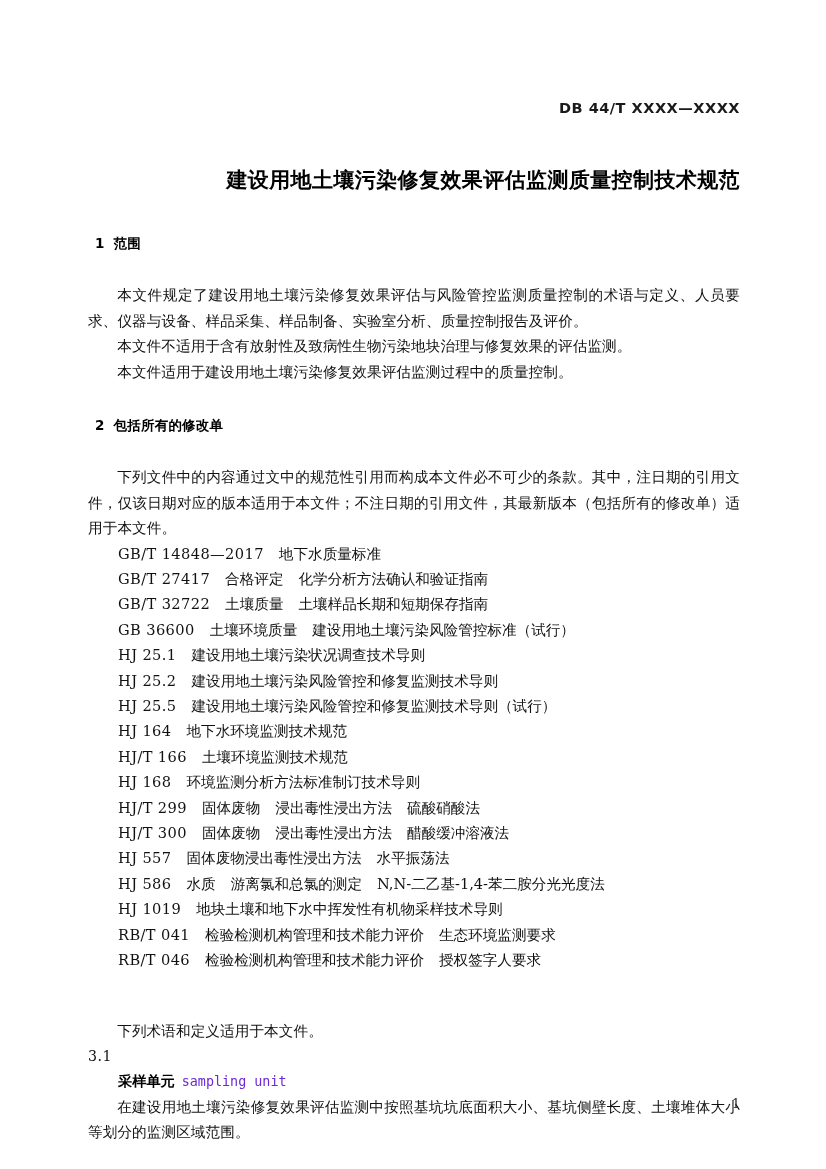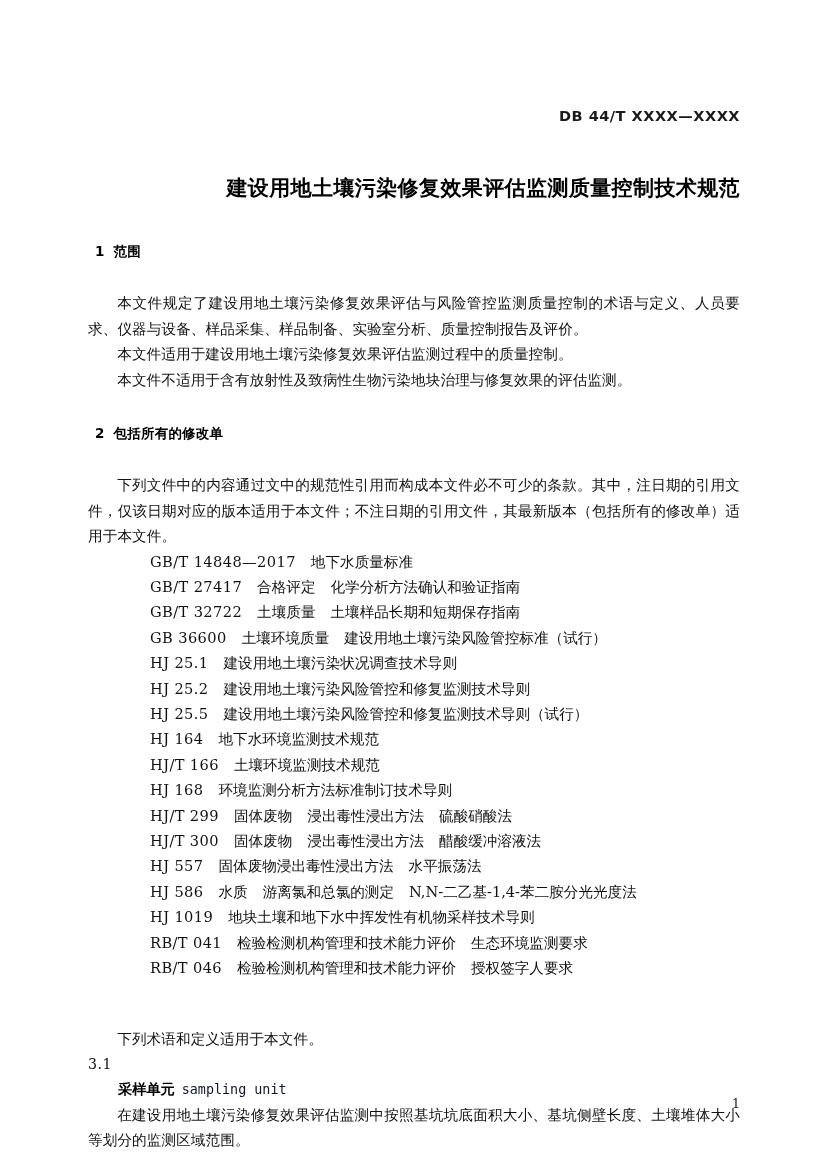--- a/index.html
+++ b/index.html
@@ -12,21 +12,21 @@
     width: 826px;
     height: 1169px;
     background: #ffffff;
     overflow: hidden;
     font-family: "DejaVu Serif", "Liberation Serif", serif;
     color: #111111;
   }
   .content {
     position: absolute;
     left: 88px;
-    top: 8px;
+    top: 0;
     width: 652px;
     height: 1009px;
   }
 
   
   .std-header {
     position: absolute;
     left: 0;
     top: 100px;
     width: 652px;
@@ -94,21 +94,20 @@
   ul.ref-list li {
     font-size: 14.6px;
     line-height: 25.4px;
     padding-left: 30px;
     white-space: nowrap;
     color: #111111;
   }
   ul.ref-list li .code {
     display: inline-block;
     letter-spacing: 0.4px;
-    margin-left: 32px;
   }
   ul.ref-list li .sep-md { display: inline-block; width: 15px; }
 
   .clause-num {
     font-size: 14.2px;
     line-height: 24px;
     font-family: "DejaVu Serif", "Liberation Serif", serif;
     letter-spacing: 0.5px;
     color: #111111;
   }
@@ -119,21 +118,21 @@
   }
   .term-cn {
     font-family: "DejaVu Sans", "Liberation Sans", sans-serif;
     font-size: 14.2px;
     font-weight: bold;
     color: #000000;
   }
   .term-en {
     font-family: "DejaVu Sans Mono", "Liberation Mono", monospace;
     font-size: 13.4px;
-    color: #0f172a;
+    color: #6d28d9;
     margin-left: 7px;
   }
 
   .page-number {
     position: absolute;
     right: 86px;
     bottom: 58px;
     font-size: 12.5px;
     font-family: "DejaVu Serif", "Liberation Serif", serif;
     color: #222222;
@@ -149,22 +148,22 @@
 
     <h1 class="doc-title">建设用地土壤污染修复效果评估监测质量控制技术规范</h1>
 
     <div class="flow">
 
       <h2 class="section">
         <span class="num">1</span><span>范围</span>
       </h2>
       <div class="gap-after-head"></div>
       <p class="para">本文件规定了建设用地土壤污染修复效果评估与风险管控监测质量控制的术语与定义、人员要求、仪器与设备、样品采集、样品制备、实验室分析、质量控制报告及评价。</p>
+      <p class="para">本文件不适用于含有放射性及致病性生物污染地块治理与修复效果的评估监测。</p>
       <p class="para">本文件适用于建设用地土壤污染修复效果评估监测过程中的质量控制。</p>
-      <p class="para">本文件不适用于含有放射性及致病性生物污染地块治理与修复效果的评估监测。</p>
 
       <div class="gap-before-head"></div>
 
       <h2 class="section">
         <span class="num">2</span><span>包括所有的修改单</span>
       </h2>
       <div class="gap-after-head"></div>
       <p class="para">下列文件中的内容通过文中的规范性引用而构成本文件必不可少的条款。其中，注日期的引用文件，仅该日期对应的版本适用于本文件；不注日期的引用文件，其最新版本（包括所有的修改单）适用于本文件。</p>
 
       <ul class="ref-list" id="ref-list">

